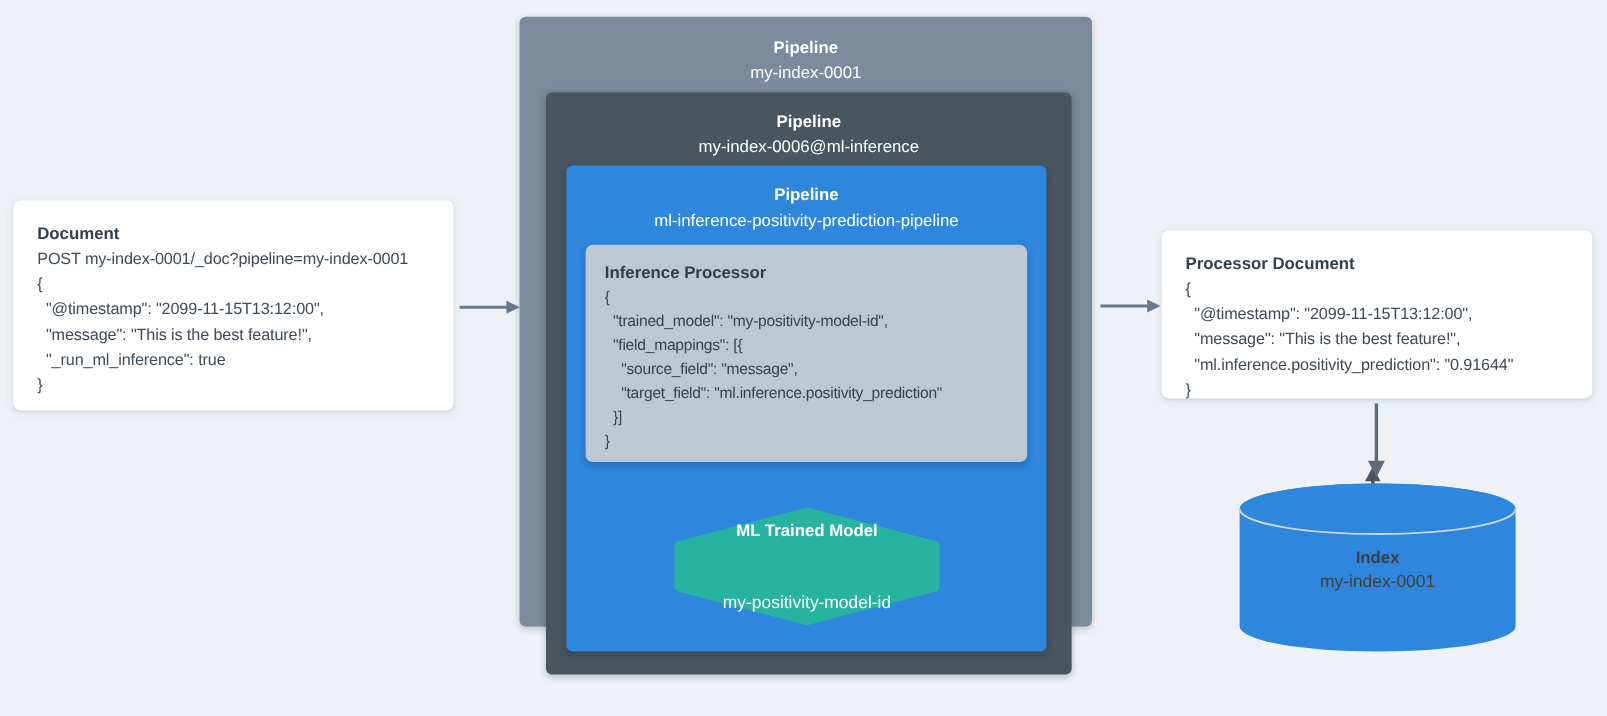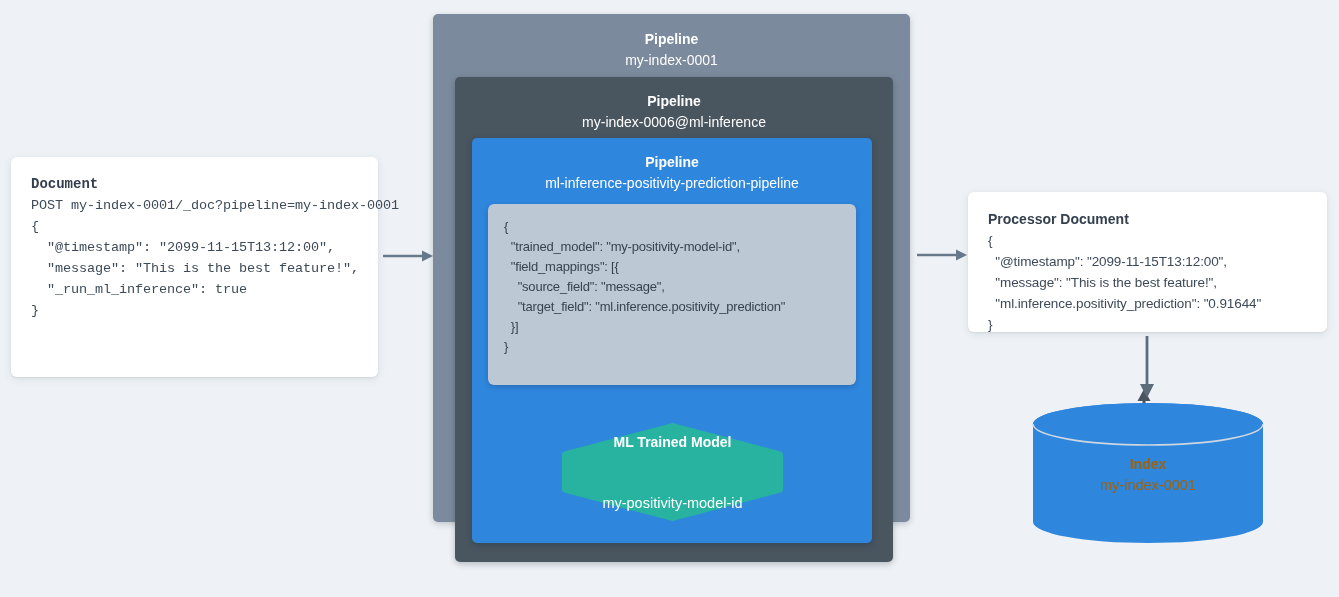--- a/index.html
+++ b/index.html
@@ -28,21 +28,21 @@
     color: #333f4d;
     white-space: pre;
   }
   .code-line {
     font-size: 13.5px;
     line-height: 21px;
     letter-spacing: -0.1px;
     white-space: pre;
     color: #3d4a58;
   }
-  .doc-card { left: 11px; top: 157px; width: 367px; height: 220px; font-family: Liberation Mono, monospace; }
+  .doc-card { left: 11px; top: 167px; width: 367px; height: 175px; }
   .enriched-card { left: 968px; top: 192px; width: 359px; height: 140px; }
 
   
   .box { position: absolute; border-radius: 5px; }
   .outer-box {
     left: 433px; top: 14px; width: 477px; height: 508px;
     background: #7b8a9c;
     box-shadow: 0 2px 6px rgba(44,56,70,0.25);
   }
   .dark-box {
@@ -91,21 +91,21 @@
   .arrow-right-2 { left: 916px; top: 248px; }
   .arrow-up      { left: 665px; top: 251px; }
   .arrow-down    { left: 1139px; top: 336px; }
 
   
   .cylinder-wrap { position: absolute; left: 1030px; top: 398px; width: 236px; height: 150px; }
   .cylinder-wrap svg { position: absolute; inset: 0; }
   .cylinder-label {
     position: absolute; left: 0; top: 56px; width: 236px;
     display: flex; flex-direction: column; align-items: center;
-    color: #a16207; text-align: center;
+    color: #404040; text-align: center;
   }
   .cylinder-label .cyl-title { font-weight: bold; font-size: 14px; line-height: 21px; }
   .cylinder-label .cyl-name  { font-size: 14.5px; line-height: 21px; }
 </style>
 </head>
 <body>
 
 <div class="canvas">
 
   <div class="card doc-card">
@@ -135,20 +135,21 @@
         <div class="box-name">my-index-0006@ml-inference</div>
       </div>
 
       <div class="box blue-box">
         <div class="box-header">
           <div class="box-title">Pipeline</div>
           <div class="box-name">ml-inference-positivity-prediction-pipeline</div>
         </div>
 
         <div class="processor-card">
+          <div class="card-title">Inference Processor</div>
           <div class="code-line">{</div>
           <div class="code-line">  "trained_model": "my-positivity-model-id",</div>
           <div class="code-line">  "field_mappings": [{</div>
           <div class="code-line">    "source_field": "message",</div>
           <div class="code-line">    "target_field": "ml.inference.positivity_prediction"</div>
           <div class="code-line">  }]</div>
           <div class="code-line">}</div>
         </div>
 
         <svg class="arrow arrow-up" width="14" height="32" viewBox="0 0 14 32">

